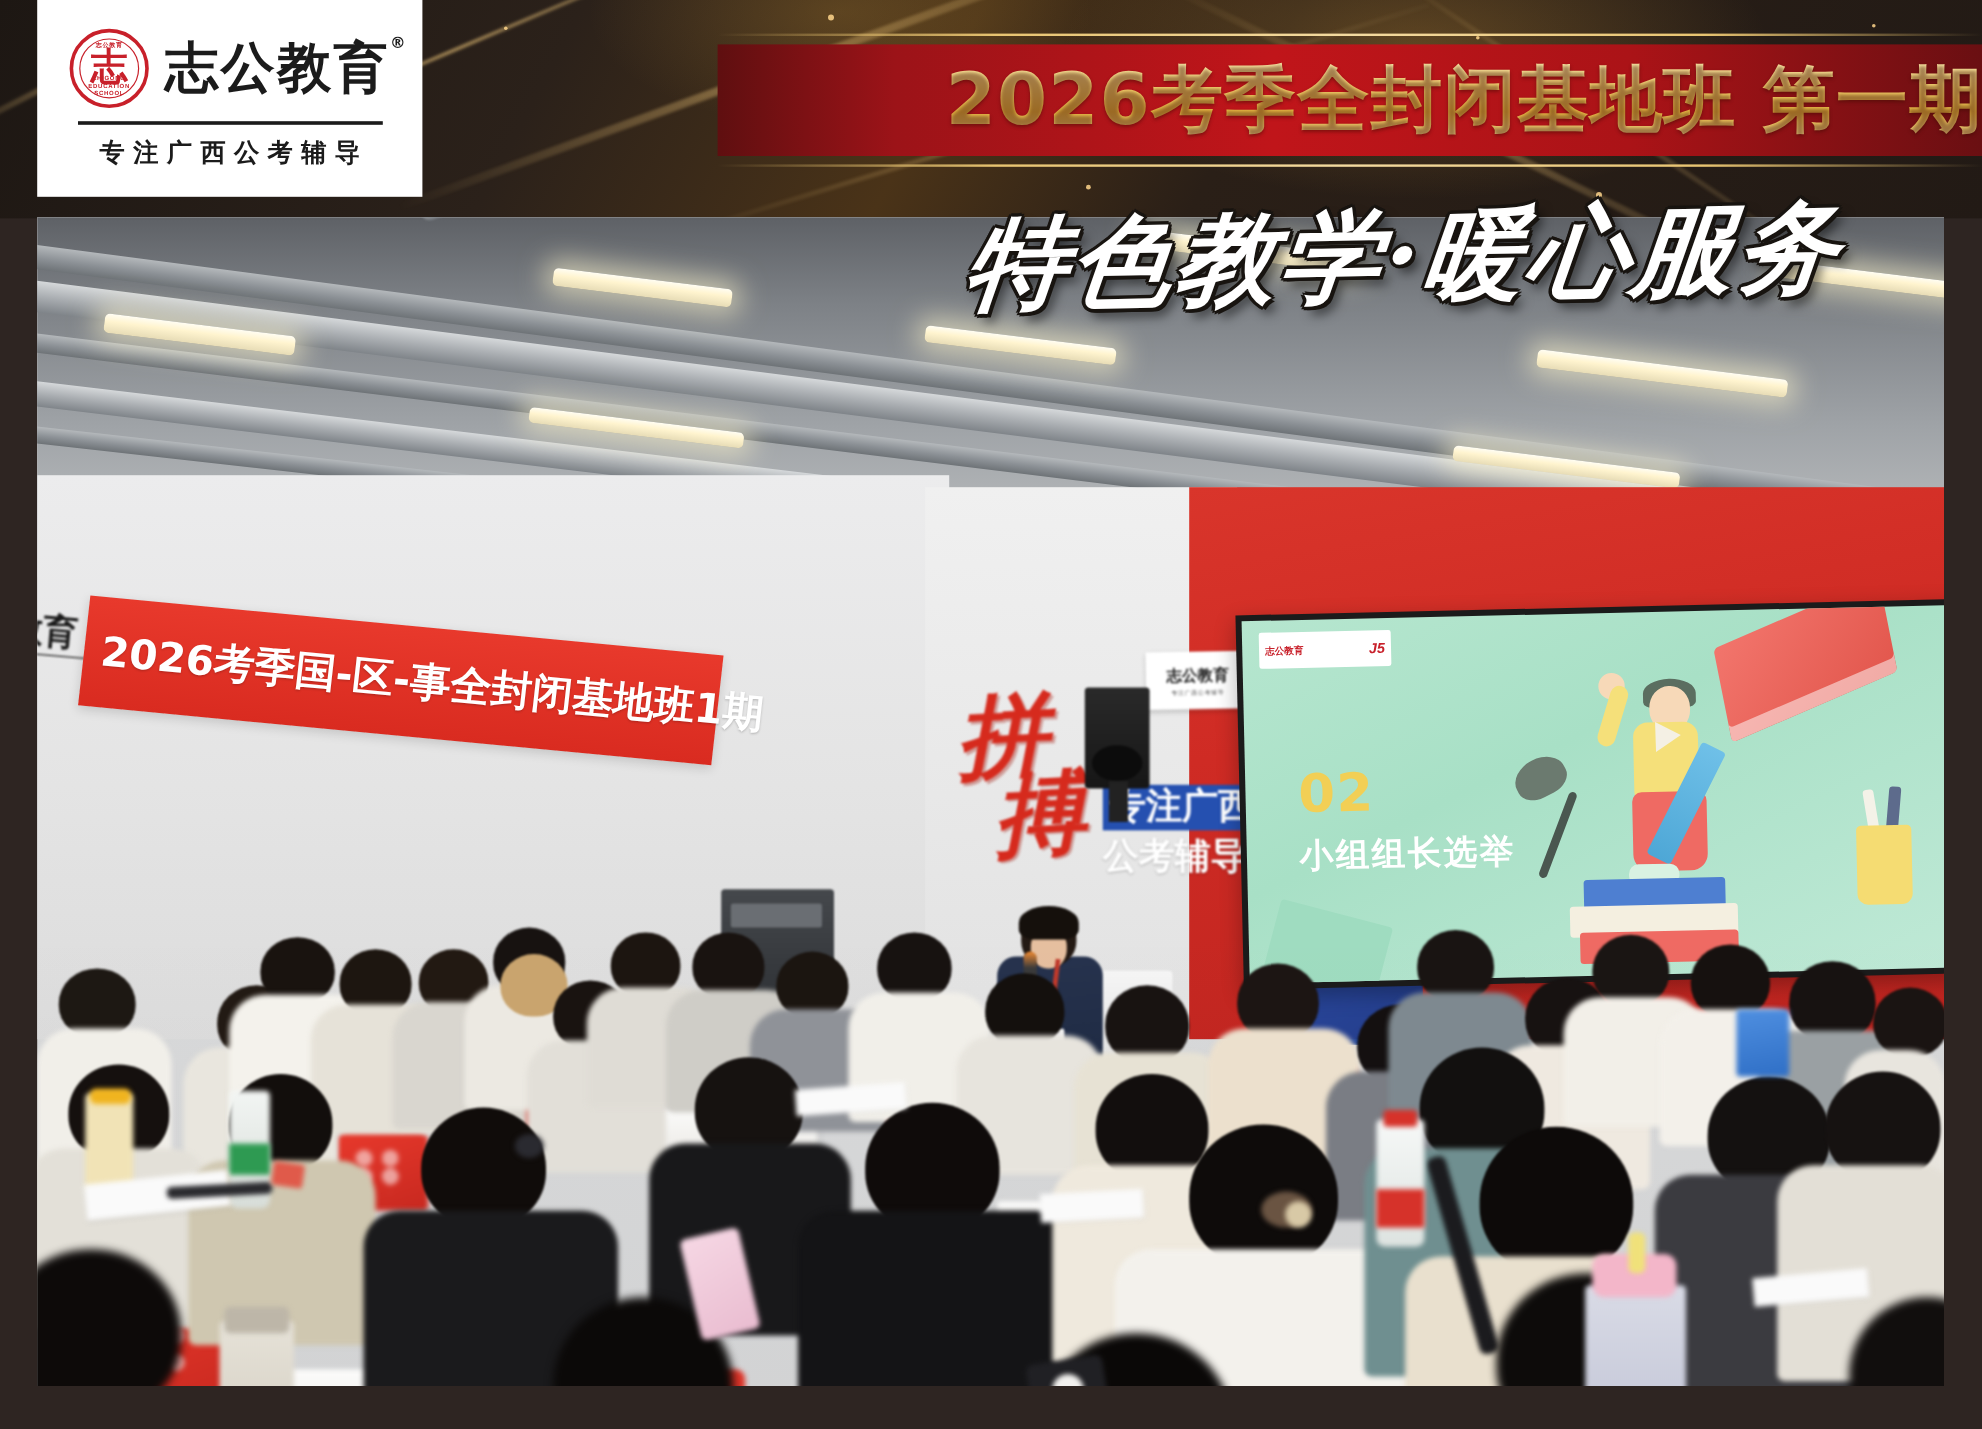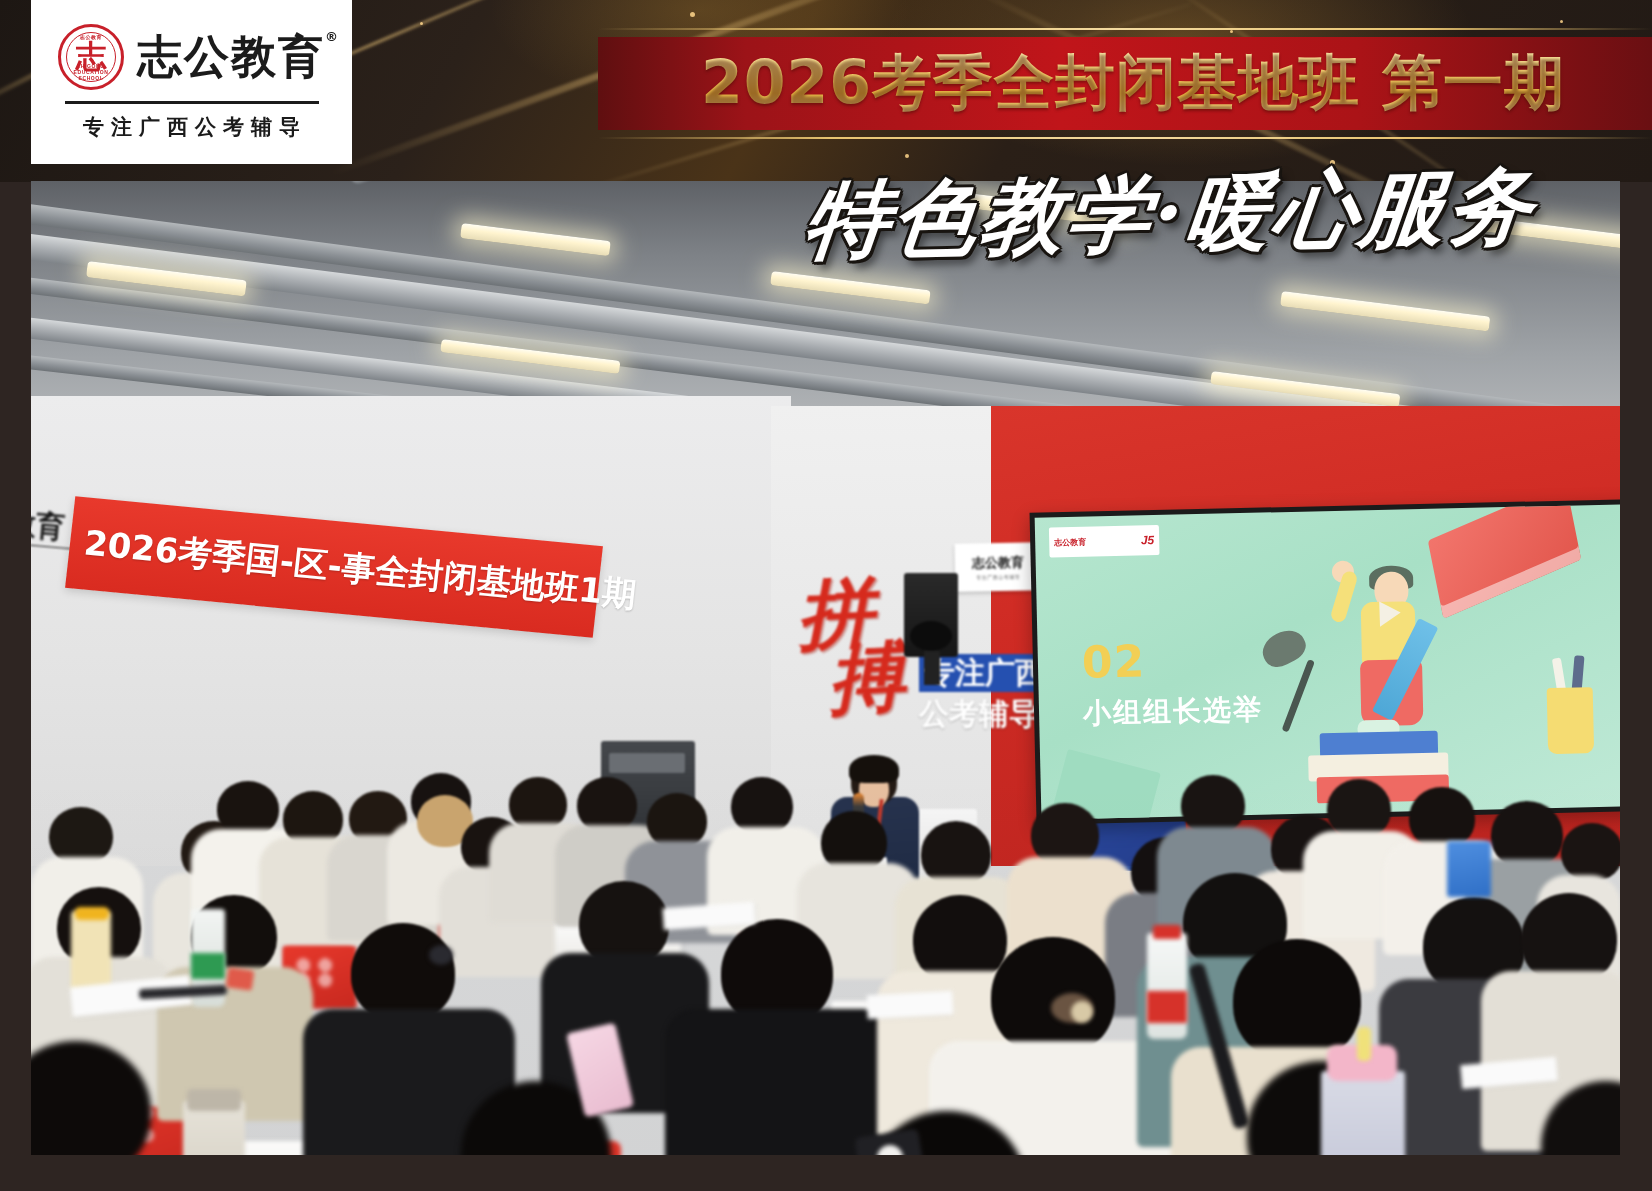--- a/index.html
+++ b/index.html
@@ -85,21 +85,21 @@
     font-size: 21px; color: #1b1b1b; letter-spacing: 7px; font-weight: 600;
     font-family: "DejaVu Sans", "Liberation Sans", sans-serif;
     padding-left: 7px;
   }
 
   
   .title-banner {
     position: absolute; left: 598px; top: 37px;
     width: 1054px; height: 93px;
     background: linear-gradient(90deg, #5f0f10 0%, #9c1318 14%, #c0151a 44%, #ab1317 72%, #6a0f12 100%);
-    display: flex; align-items: center; justify-content: center;
+    display: flex; align-items: center; justify-content: flex-end;
     z-index: 11;
   }
   .title-banner::before, .title-banner::after {
     content: ""; position: absolute; left: 0; right: 0; height: 2px;
     background: linear-gradient(90deg, rgba(226,184,94,0), #e8c471 22%, #f3daa0 50%, #e8c471 78%, rgba(226,184,94,0));
   }
   .title-banner::before { top: -9px; }
   .title-banner::after  { bottom: -9px; }
   .title-text {
     font-family: "DejaVu Sans", "Liberation Sans", sans-serif;

